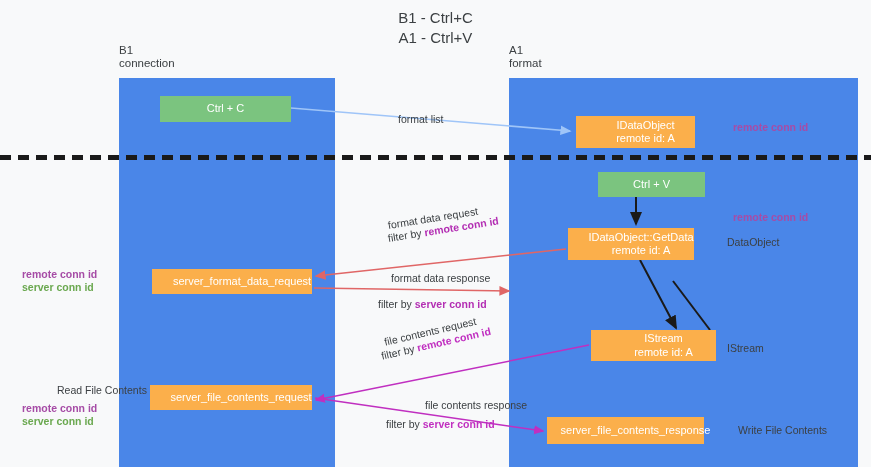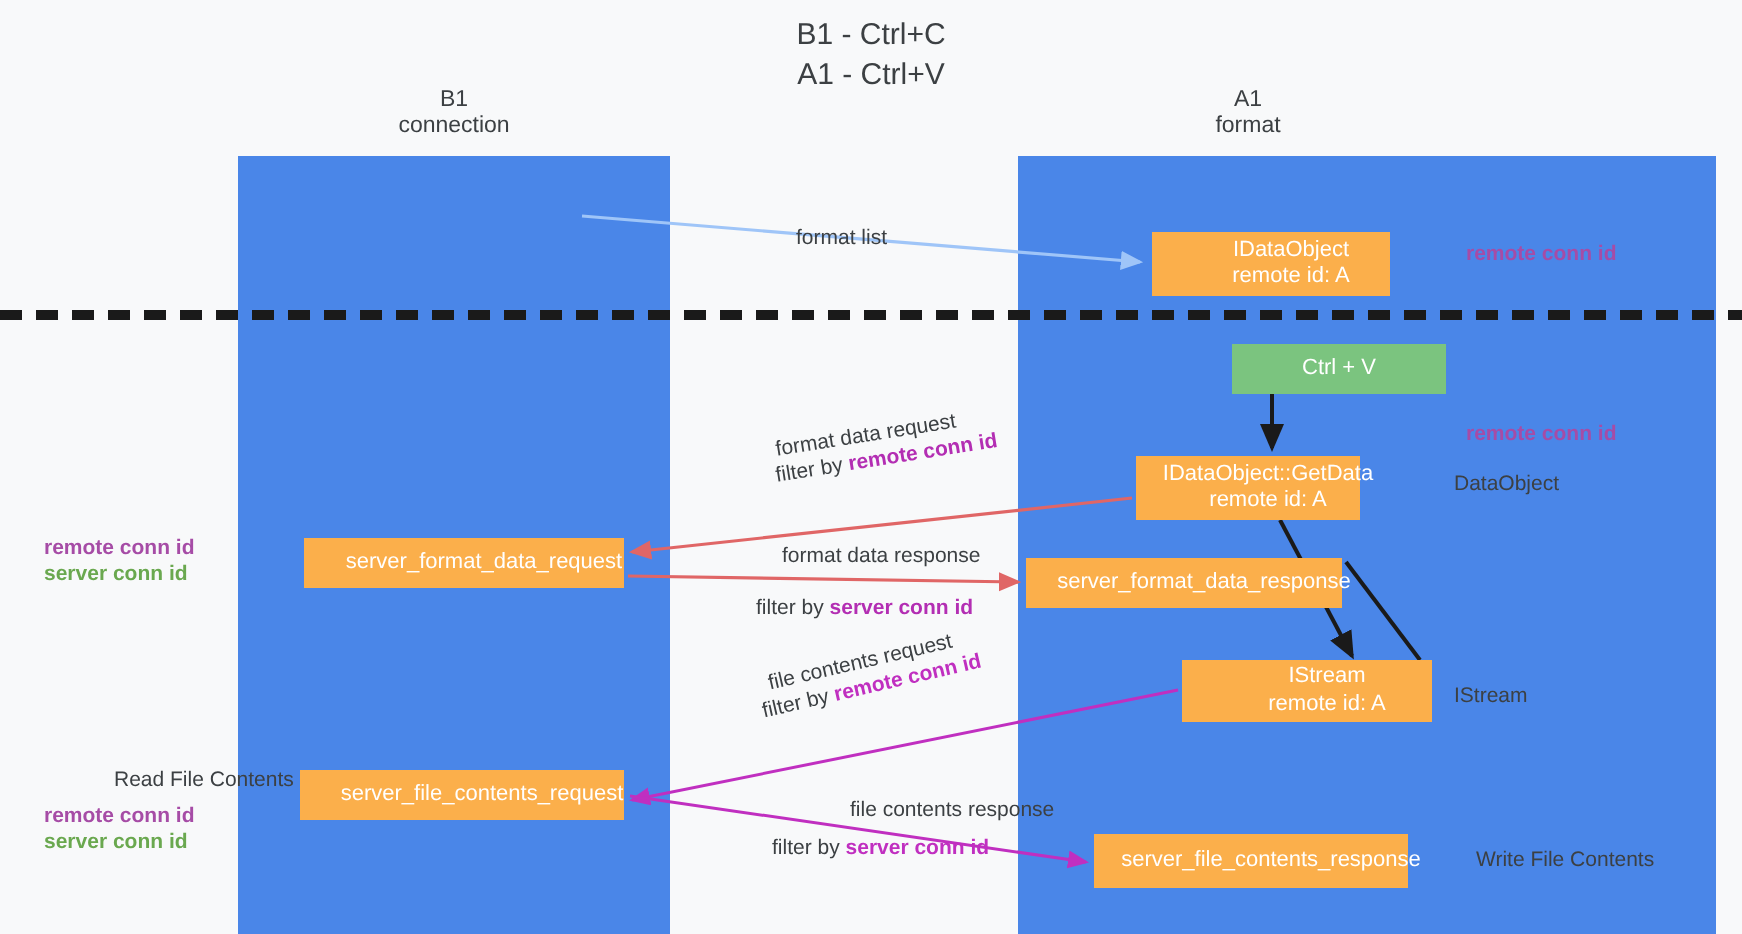--- a/index.html
+++ b/index.html
@@ -13,21 +13,21 @@
   }
   #stage{position:absolute;left:0;top:0;width:871px;height:467px;border-radius:29px;}
 
   
   .lane{position:absolute;background:#4a86e8;}
   #lane-b1{left:119px;top:78px;width:216px;height:389px;}
   #lane-a1{left:509px;top:78px;width:349px;height:389px;}
 
   
   .lane-head{
-    position:absolute;text-align:center;
+    position:absolute;
     font-size:11.5px;line-height:13px;color:#3c4043;
   }
   #head-b1{left:119px;top:44px;width:216px;}
   #head-a1{left:509px;top:44px;width:230px;}
   .lane-head .t2{display:block;}
 
   
   #title{
     position:absolute;left:0;top:8px;width:871px;
     text-align:center;font-size:15px;line-height:20px;color:#3c4043;
@@ -43,22 +43,22 @@
     font-size:11px;line-height:13.5px;
     box-sizing:border-box;
     padding:2px 4px;
   }
   .green{background:#7bc47f;}
   .orange{background:#fbaf4b;padding-left:24px;}
   .node .sub{display:block;}
 
   #n-ctrlc  {left:160px;top:96px;width:131px;height:26px;}
   #n-idoobj {left:576px;top:116px;width:119px;height:32px;}
-  #n-ctrlv  {left:616px;top:172px;width:107px;height:25px;}
-  #n-getdata{left:568px;top:228px;width:112px;height:32px;}
+  #n-ctrlv  {left:598px;top:172px;width:107px;height:25px;}
+  #n-getdata{left:568px;top:228px;width:126px;height:32px;}
   #n-sfdreq {left:152px;top:269px;width:160px;height:25px;}
   #n-sfdres {left:513px;top:279px;width:158px;height:25px;}
   #n-istream{left:591px;top:330px;width:125px;height:31px;}
   #n-sfcreq {left:150px;top:385px;width:162px;height:25px;}
   #n-sfcres {left:547px;top:417px;width:157px;height:27px;}
 
   
   #divider{
     position:absolute;left:0;top:155px;width:871px;height:5px;
     background:repeating-linear-gradient(to right,
@@ -149,20 +149,23 @@
 
     <line x1="673" y1="281" x2="710" y2="330" stroke="#1a1a1a" stroke-width="2"></line>
 
     <line x1="589" y1="345" x2="316" y2="400" stroke="#c02fc0" stroke-width="1.5" marker-end="url(#ah-magenta)"></line>
 
     <line x1="315" y1="398" x2="543" y2="431" stroke="#c02fc0" stroke-width="1.5" marker-end="url(#ah-magenta)"></line>
   </svg>
 
   <div id="divider"></div>
 
+  <div class="node green" id="n-ctrlc">
+    <span>Ctrl + C</span>
+  </div>
 
   <div class="node orange" id="n-idoobj">
     <span>
       <span>IDataObject</span>
       <span class="sub">remote id: A</span>
     </span>
   </div>
 
   <div class="node green" id="n-ctrlv">
     <span>Ctrl + V</span>
@@ -172,23 +175,20 @@
     <span>
       <span>IDataObject::GetData</span>
       <span class="sub">remote id: A</span>
     </span>
   </div>
 
   <div class="node orange" id="n-sfdreq">
     <span>server_format_data_request</span>
   </div>
 
-  <div class="node orange" id="n-sfdres">
-    <span>server_format_data_response</span>
-  </div>
 
   <div class="node orange" id="n-istream">
     <span>
       <span>IStream</span>
       <span class="sub">remote id: A</span>
     </span>
   </div>
 
   <div class="node orange" id="n-sfcreq">
     <span>server_file_contents_request</span>

